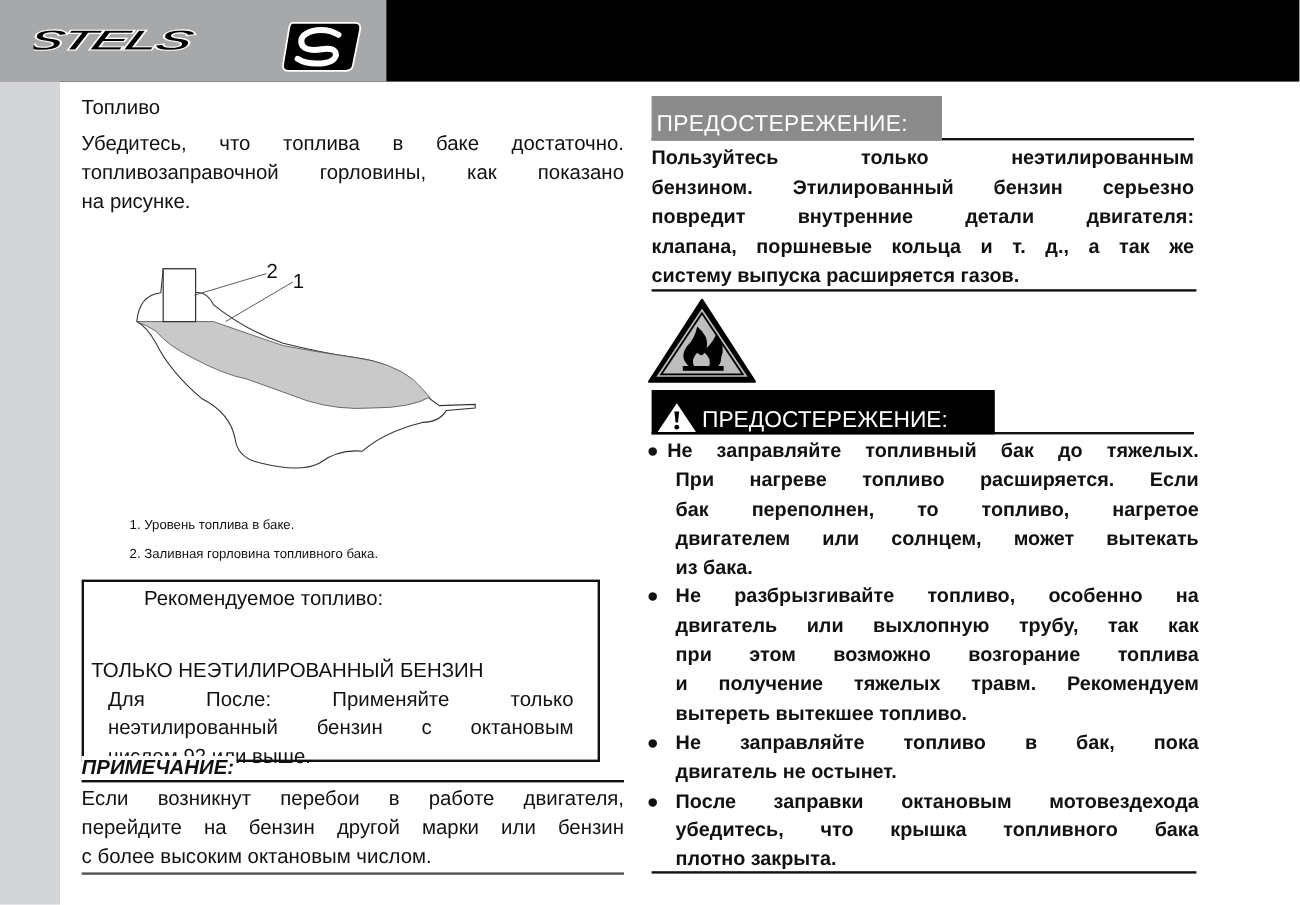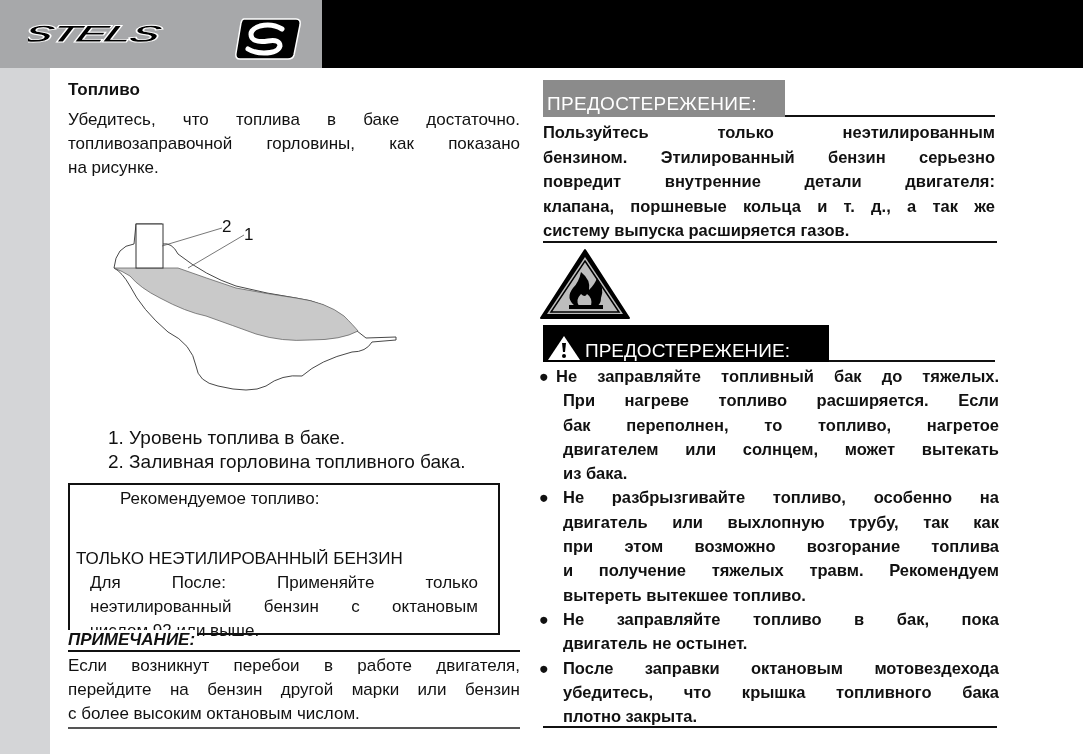--- a/index.html
+++ b/index.html
@@ -9,28 +9,28 @@
   .header { position: absolute; left: 0; top: 0; width: 1083px; height: 68px; background: #000; }
   .header-logo-area { position: absolute; left: 0; top: 0; width: 322px; height: 68px; background: #a7a8aa; }
   .logo-wordmark { position: absolute; left: 28px; top: 22px; width: 200px; height: 30px; }
   .logo-badge { position: absolute; left: 234px; top: 17px; width: 68px; height: 44px; }
 
   .side-strip { position: absolute; left: 0; top: 68px; width: 50px; height: 686px; background: #d4d5d7; }
 
   .col-left { position: absolute; left: 68px; top: 68px; width: 452px; }
   .col-right { position: absolute; left: 543px; top: 68px; width: 455px; }
 
-  .section-title { position: absolute; left: 0; top: 12px; font-weight: bold; font-size: 17px; text-align: center; }
+  .section-title { position: absolute; left: 0; top: 12px; font-weight: normal; font-size: 17px; text-align: center; }
   .intro { position: absolute; left: 0; top: 40px; width: 452px; font-size: 17px; line-height: 24px; text-align: justify; }
   .intro span { display: block; text-align: justify; text-align-last: justify; white-space: nowrap; }
   .intro span.last { text-align-last: left; }
 
   .figure { position: absolute; left: 38px; top: 148px; width: 320px; height: 215px; }
 
-  .captions { position: absolute; left: 40px; top: 358px; font-size: 19px; line-height: 24px; }
+  .captions { position: absolute; left: 40px; top: 358px; font-size: 11px; line-height: 24px; }
   .captions div { white-space: nowrap; }
 
   .fuel-box { position: absolute; left: 0; top: 415px; width: 432px; height: 152px; border: 2px solid #111; padding: 2px 20px 0 20px; font-size: 17px; line-height: 24px; }
   .fuel-box .fb-label { padding-left: 30px; white-space: nowrap; }
   .fuel-box .fb-emph { margin-left: -14px; white-space: nowrap; margin-top: 36px; }
   .fuel-box .fb-line { display: block; text-align: justify; text-align-last: justify; white-space: nowrap; }
   .fuel-box .fb-line.last { text-align-last: left; }
 
   .note-head { position: absolute; left: 0; top: 560px; width: 452px; font-size: 17px; font-weight: bold; line-height: 24px; border-bottom: 2px solid #111; height: 24px; }
   .note-head span { background: #fff; padding-right: 2px; font-style: italic; }

